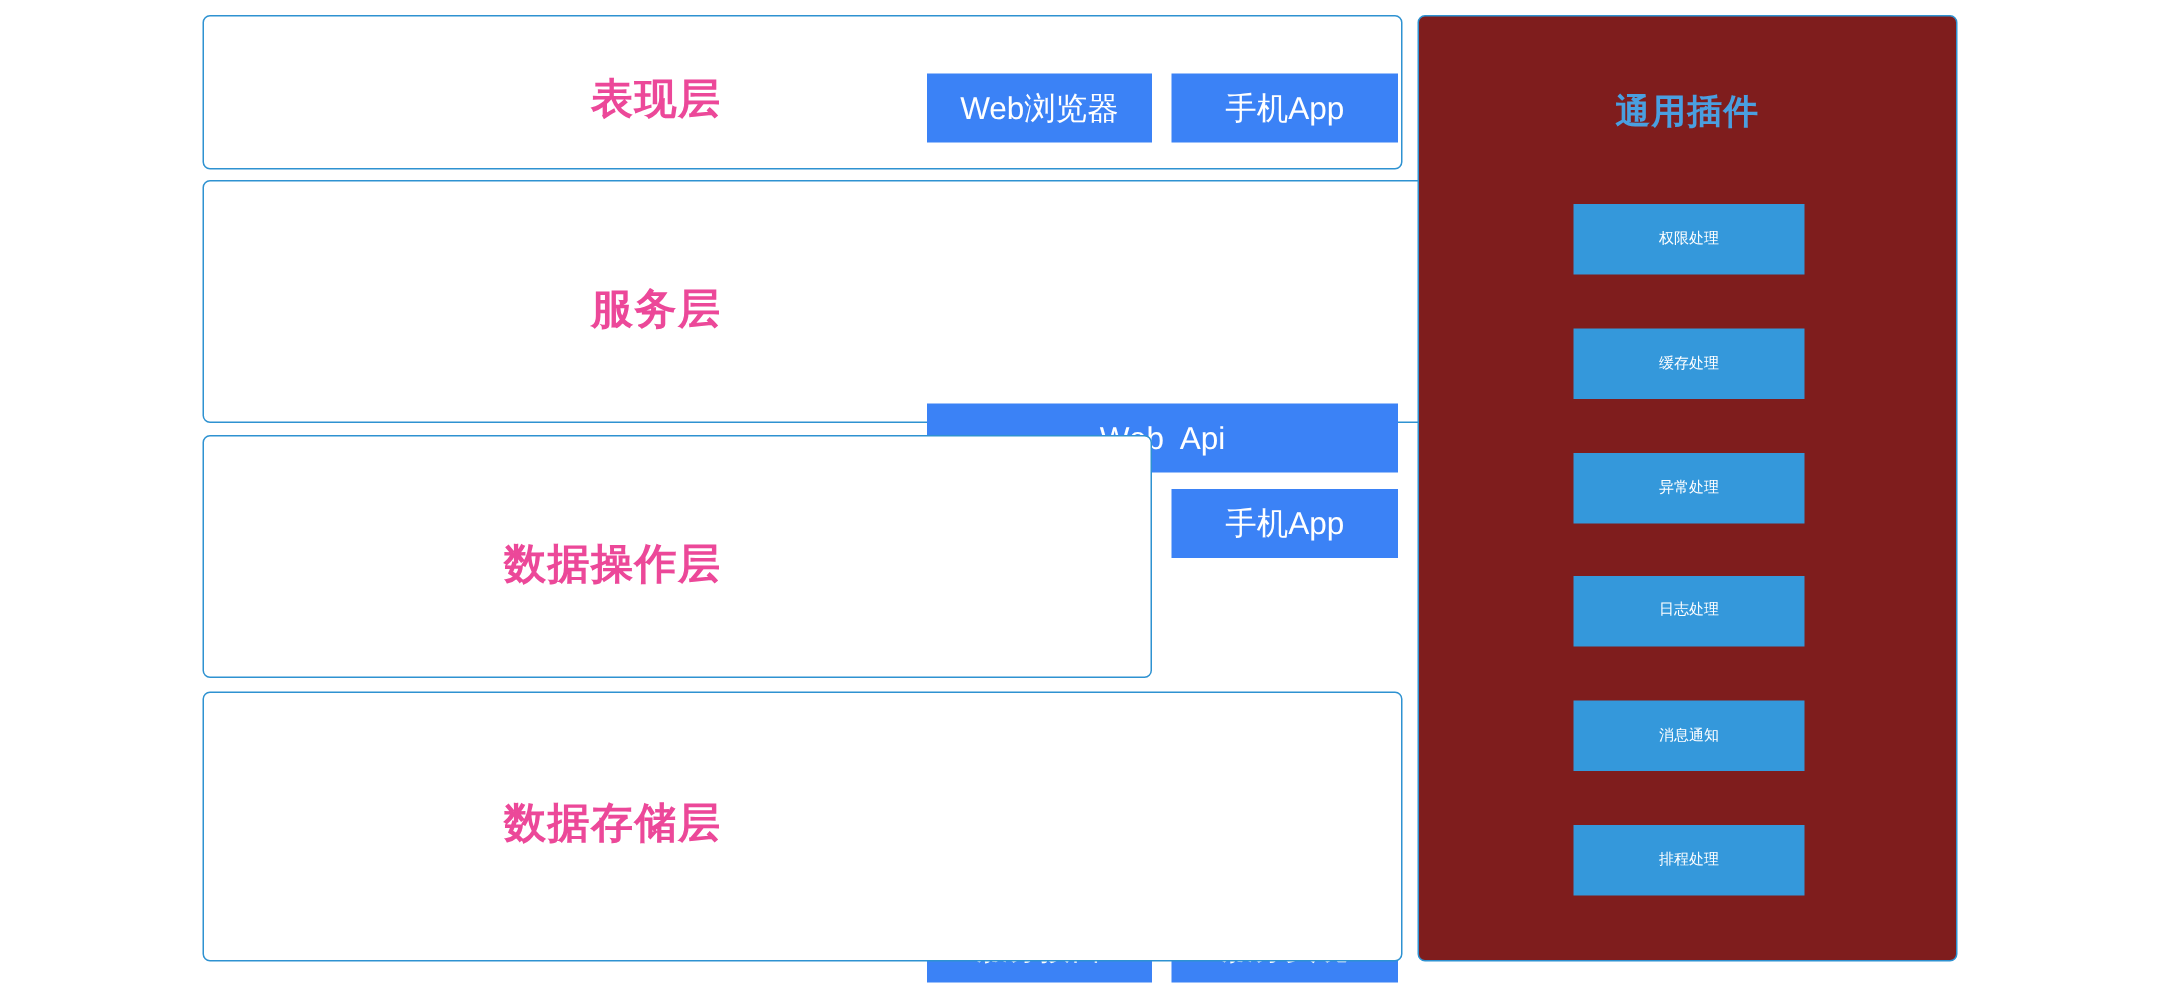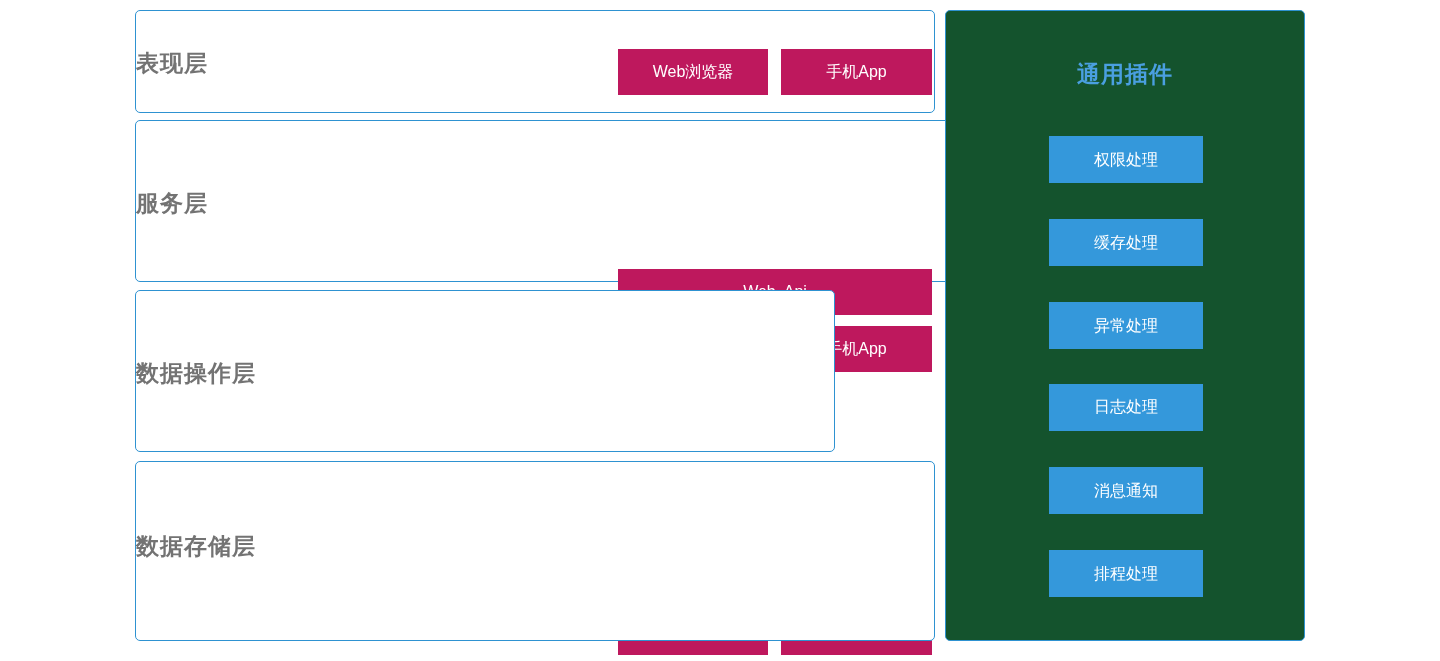--- a/index.html
+++ b/index.html
@@ -28,51 +28,51 @@
   
   .layer-panel {
     position: absolute;
     box-sizing: border-box;
     background: #ffffff;
     border: 1px solid #2e92d1;
     border-radius: 5px;
   }
   .layer-panel.p1 { left: 135px; top: 10px;  width: 800px; height: 103px; }
   .layer-panel.p2 { left: 135px; top: 120px; width: 864px; height: 162px; }
-  .layer-panel.p3 { left: 135px; top: 290px; width: 700px; height: 162px; }
+  .layer-panel.p3 { left: 135px; top: 290px; width: 633px; height: 162px; }
   .layer-panel.p4 { left: 135px; top: 461px; width: 800px; height: 180px; }
 
   
   .layer-title {
     position: absolute;
     left: 0;
     width: 345px;
-    text-align: left;
-    color: #737373;
+    text-align: right;
+    color: #ec4899;
     font-weight: bold;
-    font-size: 23px;
+    font-size: 28px;
     line-height: 1;
     letter-spacing: 1px;
     white-space: nowrap;
   }
   .layer-panel.p1 .layer-title { top: 41px; }
   .layer-panel.p2 .layer-title { top: 71px; }
   .layer-panel.p3 .layer-title { top: 71px; }
   .layer-panel.p4 .layer-title { top: 73px; }
 
   
   .box {
     position: absolute;
     box-sizing: border-box;
-    background: #be185d;
+    background: #3b82f6;
     color: #ffffff;
     display: flex;
     align-items: center;
     justify-content: center;
-    font-size: 16px;
+    font-size: 21px;
     line-height: 1;
     white-space: pre;
   }
 
   
   .b-web-browser-1 { left: 482px; top: 38px; width: 150px; height: 46px; }
   .b-mobile-app-1  { left: 645px; top: 38px; width: 151px; height: 46px; }
 
   
   .b-web-api       { left: 482px; top: 148px; width: 314px; height: 46px; }
@@ -84,21 +84,21 @@
   .b-svc-impl      { left: 645px; top: 318px; width: 151px; height: 46px; }
 
   
   .plugin-panel {
     position: absolute;
     box-sizing: border-box;
     left: 945px;
     top: 10px;
     width: 360px;
     height: 631px;
-    background: #14532d;
+    background: #7f1d1d;
     border: 1px solid #2e92d1;
     border-radius: 5px;
   }
   .plugin-title {
     position: absolute;
     left: 0;
     top: 52px;
     width: 100%;
     text-align: center;
     color: #4a9fe0;
@@ -112,21 +112,21 @@
     position: absolute;
     left: 103px;
     width: 154px;
     height: 47px;
     box-sizing: border-box;
     background: #3498db;
     color: #ffffff;
     display: flex;
     align-items: center;
     justify-content: center;
-    font-size: 16px;
+    font-size: 10px;
     line-height: 1;
     white-space: nowrap;
   }
   .pb0 { top: 125px; }
   .pb1 { top: 208px; }
   .pb2 { top: 291px; }
   .pb3 { top: 373px; font-family: Liberation Mono, monospace; }
   .pb4 { top: 456px; }
   .pb5 { top: 539px; text-align: right; }
 </style>

